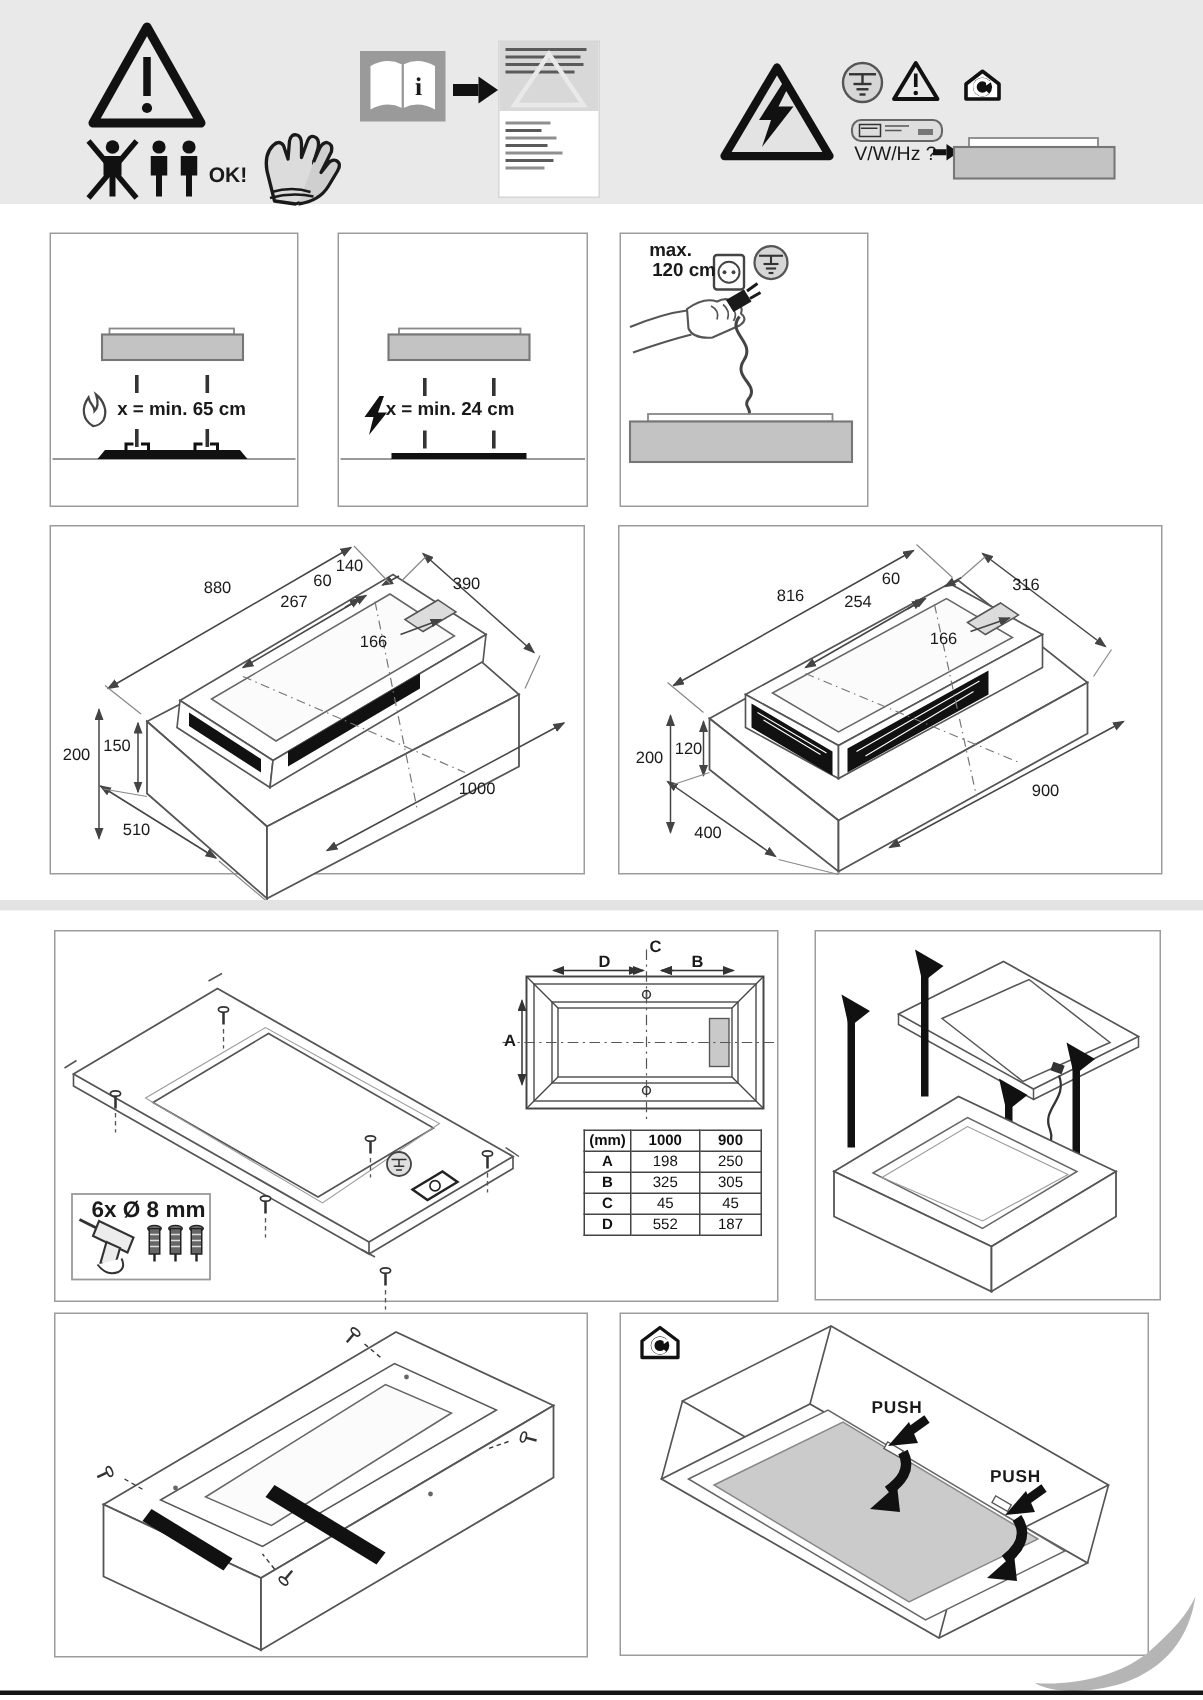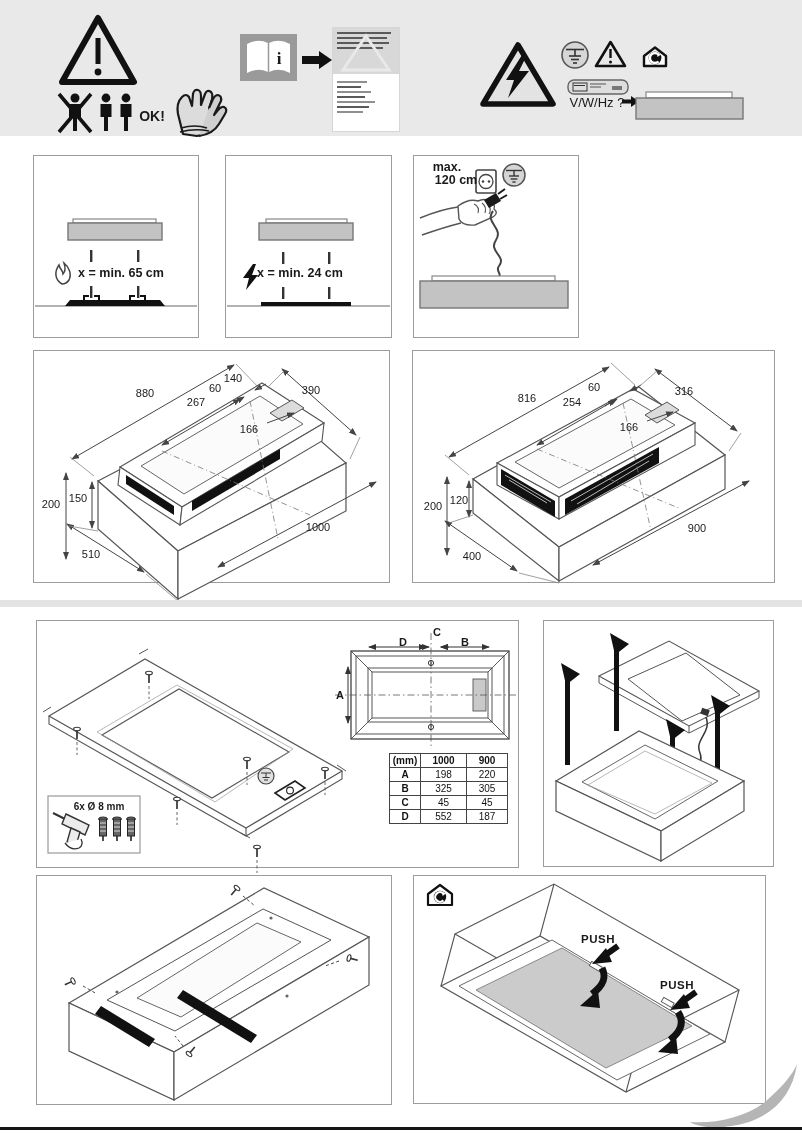--- a/index.html
+++ b/index.html
@@ -364,37 +364,37 @@
         <line x1="4" y1="19" x2="4" y2="24" stroke="#222" stroke-width="1.6"></line>
       </g>
       <g transform="translate(90,196)">
         <ellipse cx="4" cy="2" rx="4.5" ry="2" fill="#888" stroke="#222" stroke-width="1"></ellipse>
         <rect x="0.5" y="2" width="7" height="17" fill="#666" stroke="#222" stroke-width="1"></rect>
         <path d="M1,6 h6 M1,10 h6 M1,14 h6" stroke="#ddd" stroke-width="1"></path>
         <line x1="4" y1="19" x2="4" y2="24" stroke="#222" stroke-width="1.6"></line>
       </g>
     </g>
   </svg>
-  <span class="lbl b" style="left:62px;top:186px;font-size:10px">6x Ø 8 mm</span>
+  <span class="lbl b" style="left:62px;top:186px;font-size:15px">6x Ø 8 mm</span>
   <span class="lbl b" style="left:400px;top:11px;font-size:11px">C</span>
   <span class="lbl b" style="left:366px;top:21px;font-size:11px">D</span>
   <span class="lbl b" style="left:428px;top:21px;font-size:11px">B</span>
   <span class="lbl b" style="left:303px;top:74px;font-size:11px">A</span>
 
   <table class="spec" style="left:352px;top:132px">
     <tbody>
         <tr>
       <th class="c0">(mm)</th>
       <th class="c1">1000</th>
       <th class="c2">900</th>
     </tr>
     <tr>
       <td class="rl">A</td>
       <td>198</td>
-      <td>220</td>
+      <td>250</td>
     </tr>
     <tr>
       <td class="rl">B</td>
       <td>325</td>
       <td>305</td>
     </tr>
     <tr>
       <td class="rl">C</td>
       <td>45</td>
       <td>45</td>

